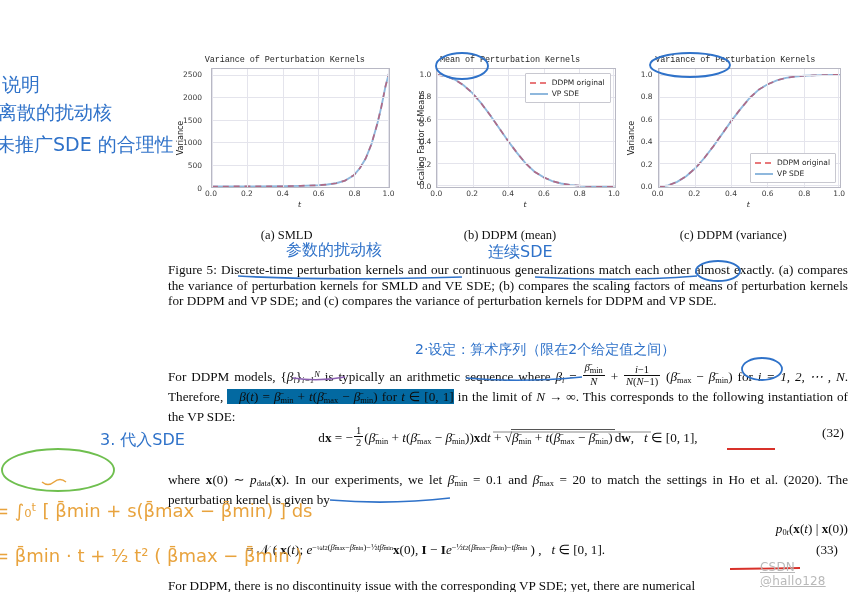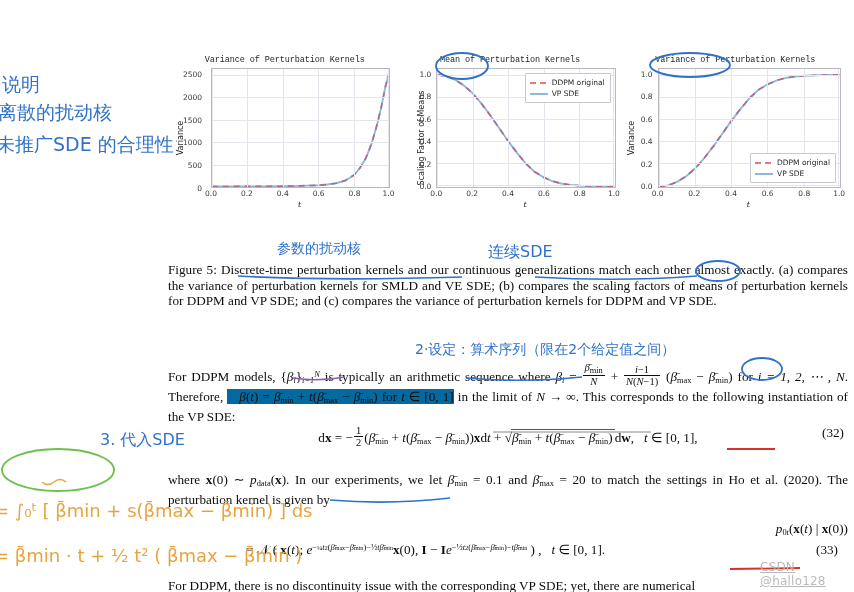--- a/index.html
+++ b/index.html
@@ -371,20 +371,25 @@
         <div class="xtick" style="left:20%">0.2</div>
         <div class="xtick" style="left:40%">0.4</div>
         <div class="xtick" style="left:60%">0.6</div>
         <div class="xtick" style="left:80%">0.8</div>
         <div class="xtick" style="left:99%">1.0</div>
       </div>
       <div class="xlabel">t</div>
     </div>
   </div>
 
+  <div class="subcaps">
+    <div class="subcap">(a) SMLD</div>
+    <div class="subcap">(b) DDPM (mean)</div>
+    <div class="subcap">(c) DDPM (variance)</div>
+  </div>
 
   <div class="body-text" id="caption-block">
     <span>Figure 5:</span>
     <span>Discrete-time perturbation kernels and our continuous generalizations match each other almost exactly. (a) compares the variance of perturbation kernels for SMLD and VE SDE; (b) compares the scaling factors of means of perturbation kernels for DDPM and VP SDE; and (c) compares the variance of perturbation kernels for DDPM and VP SDE.</span>
   </div>
 
   <div class="body-text" id="ddpm-para">
     <span>For DDPM models,</span>
     <span class="math">{<span class="it">β</span><span class="sub it">i</span>}<span class="sub it">i=1</span><span class="sup it">N</span></span>
     <span>is typically an arithmetic sequence where</span>
@@ -456,21 +461,21 @@
 
     <path d="M42,482 q6,5 12,0 q6,-5 12,0" fill="none" stroke="#e8a33d" stroke-width="1.5"></path>
 
     <path d="M730,569 L800,568" fill="none" stroke="#d8312a" stroke-width="1.8"></path>
   </svg>
 
   <div class="hw blue" style="left:2px; top:72px; font-size:19px;">说明</div>
   <div class="hw blue" style="left:-2px; top:100px; font-size:19px;">离散的扰动核</div>
   <div class="hw blue" style="left:-4px; top:132px; font-size:19px;">未推广SDE 的合理性</div>
 
-  <div class="hw blue" style="left:277px; top:240px; font-size:14px;">参数的扰动核</div>
+  <div class="hw blue" style="left:286px; top:240px; font-size:16px;">参数的扰动核</div>
   <div class="hw blue" style="left:488px; top:242px; font-size:16px;">连续SDE</div>
 
   <div class="hw blue" style="left:415px; top:341px; font-size:14px;">2·设定：算术序列（限在2个给定值之间）</div>
   <div class="hw blue" style="left:100px; top:430px; font-size:16px;">3. 代入SDE</div>
 
   <div class="hw orange" style="left:-6px; top:500px; font-size:18px;">= ∫₀ᵗ [ β̄min + s(β̄max − β̄min) ] ds</div>
   <div class="hw orange" style="left:-6px; top:545px; font-size:18px;">= β̄min · t + ½ t² ( β̄max − β̄min )</div>
 
   <div class="watermark" style="left:760px; top:560px;text-decoration:underline;">CSDN @hallo128</div>
 

